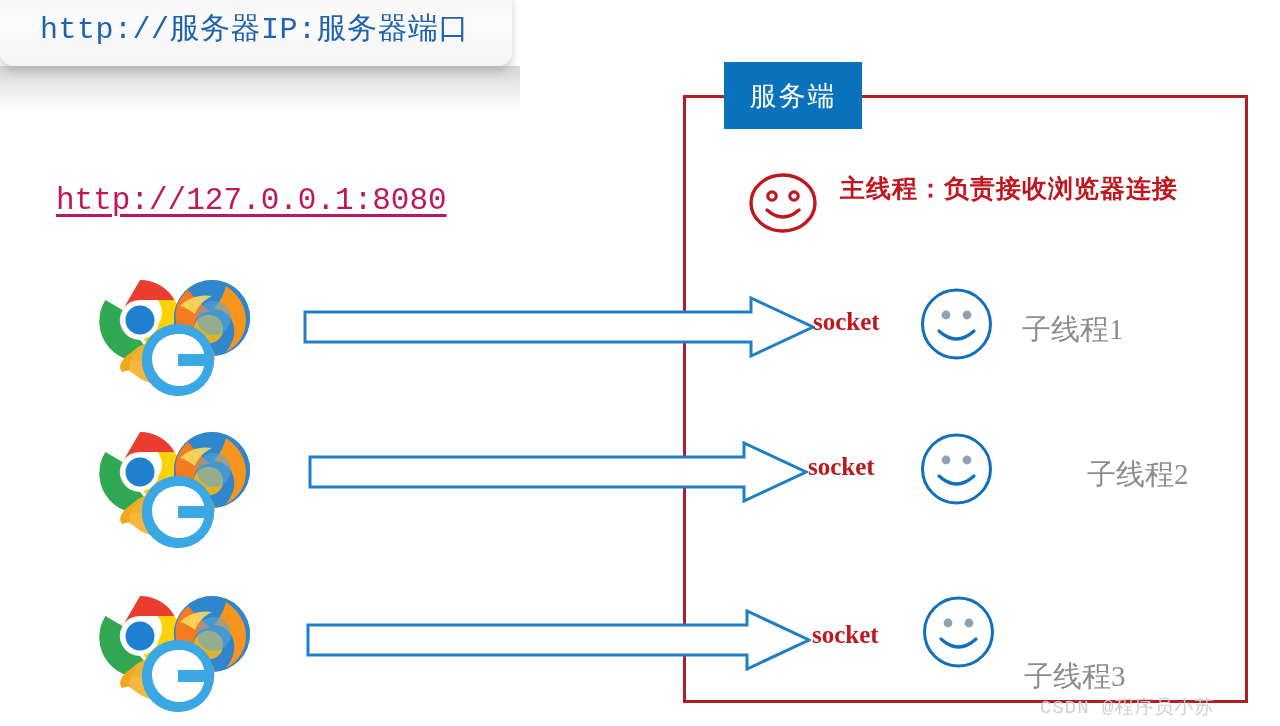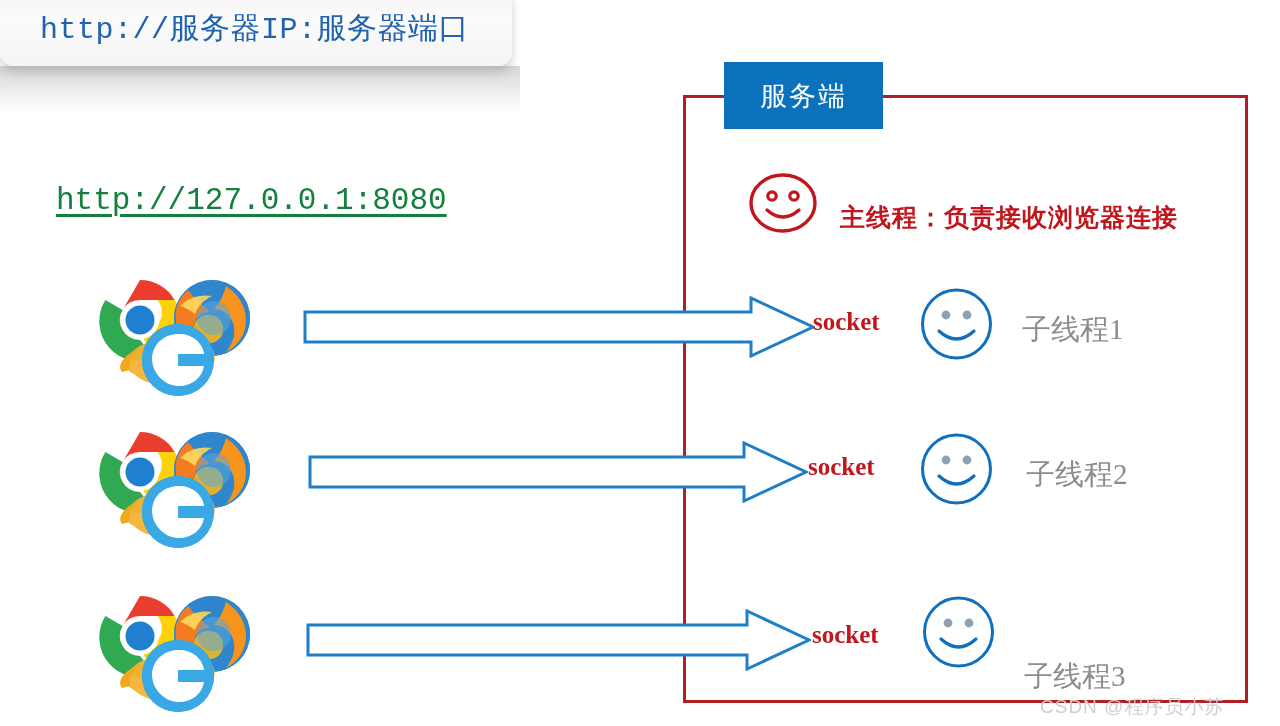--- a/index.html
+++ b/index.html
@@ -48,21 +48,21 @@
     pointer-events: none;
   }
 
   
   #local-url {
     position: absolute;
     left: 56px;
     top: 183px;
     font-family: "Liberation Mono", "DejaVu Sans Mono", monospace;
     font-size: 31px;
-    color: #15803d;
+    color: #be185d;
     text-decoration: underline;
     text-underline-offset: 5px;
     white-space: nowrap;
   }
 
   
   #server-box {
     position: absolute;
     left: 683px;
     top: 95px;
@@ -71,41 +71,41 @@
     border: 3px solid #b11f23;
     box-sizing: border-box;
     background: transparent;
   }
 
   
   #server-title {
     position: absolute;
     left: 724px;
     top: 62px;
-    width: 159px;
+    width: 138px;
     height: 67px;
     background: #0a72bd;
     display: flex;
     align-items: center;
     justify-content: center;
   }
   #server-title-text {
     color: #ffffff;
     font-size: 27px;
     font-family: "Liberation Serif", "DejaVu Serif", serif;
     letter-spacing: 2px;
   }
 
   
   #main-thread-row {
     position: absolute;
     left: 748px;
     top: 172px;
     display: flex;
-    align-items: flex-end;
+    align-items: flex-start;
   }
   #main-thread-label {
     margin-left: 22px;
     font-size: 25px;
     font-weight: bold;
     color: #c0161d;
     letter-spacing: 1px;
     white-space: nowrap;
   }
 
@@ -148,21 +148,21 @@
     white-space: nowrap;
   }
 
   
   #watermark {
     position: absolute;
     left: 1040px;
     top: 694px;
     font-size: 19px;
     color: #cfcfcf;
-    font-family: Liberation Sans, sans-serif;
+    font-family: Liberation Mono, monospace;
     white-space: nowrap;
     letter-spacing: 1px;
   }
 </style>
 </head>
 <body>
 
 <div id="plate-shadow-band"></div>
 <div id="url-plate">
   <div id="url-plate-text">http://服务器IP:服务器端口</div>
@@ -283,21 +283,21 @@
 
   <span class="thread-smiley" style="left:919px; top:433px;">
     <svg class="smiley" width="75" height="72" viewBox="0 0 75 72">
       <circle cx="37.5" cy="36" r="34" fill="none" stroke="#1070bd" stroke-width="3"></circle>
       <circle cx="27" cy="27" r="4.4" fill="#8fa0b0"></circle>
       <circle cx="48" cy="27" r="4.4" fill="#8fa0b0"></circle>
       <path d="M20 43 Q37.5 59 55 43" fill="none" stroke="#1070bd" stroke-width="3.2" stroke-linecap="round"></path>
     </svg>
   </span>
 
-  <span class="thread-label" style="left:1026px; top:455px;">子线程2</span>
+  <span class="thread-label" style="left:1087px; top:455px;">子线程2</span>
 </div>
 
 <div class="client-row" style="top:0">
   <div class="browsers" style="left:92px; top:592px;">
     <svg width="170" height="125" viewBox="0 0 170 125">
       <g>
         <circle cx="48" cy="44" r="40" fill="#ffffff"></circle>
         <path d="M48 4 A40 40 0 0 1 82.6 24 L48 24 A20 20 0 0 0 30.6 34 Z" fill="#ea3d2f"></path>
         <path d="M82.6 24 A40 40 0 0 1 62.8 82.1 L48 56.5 A20 20 0 0 0 65.4 24 Z" fill="#fdd209"></path>
         <path d="M62.8 82.1 A40 40 0 0 1 13.4 24 L30.6 34 A20 20 0 0 0 48 64 Z" fill="#31a852"></path>

